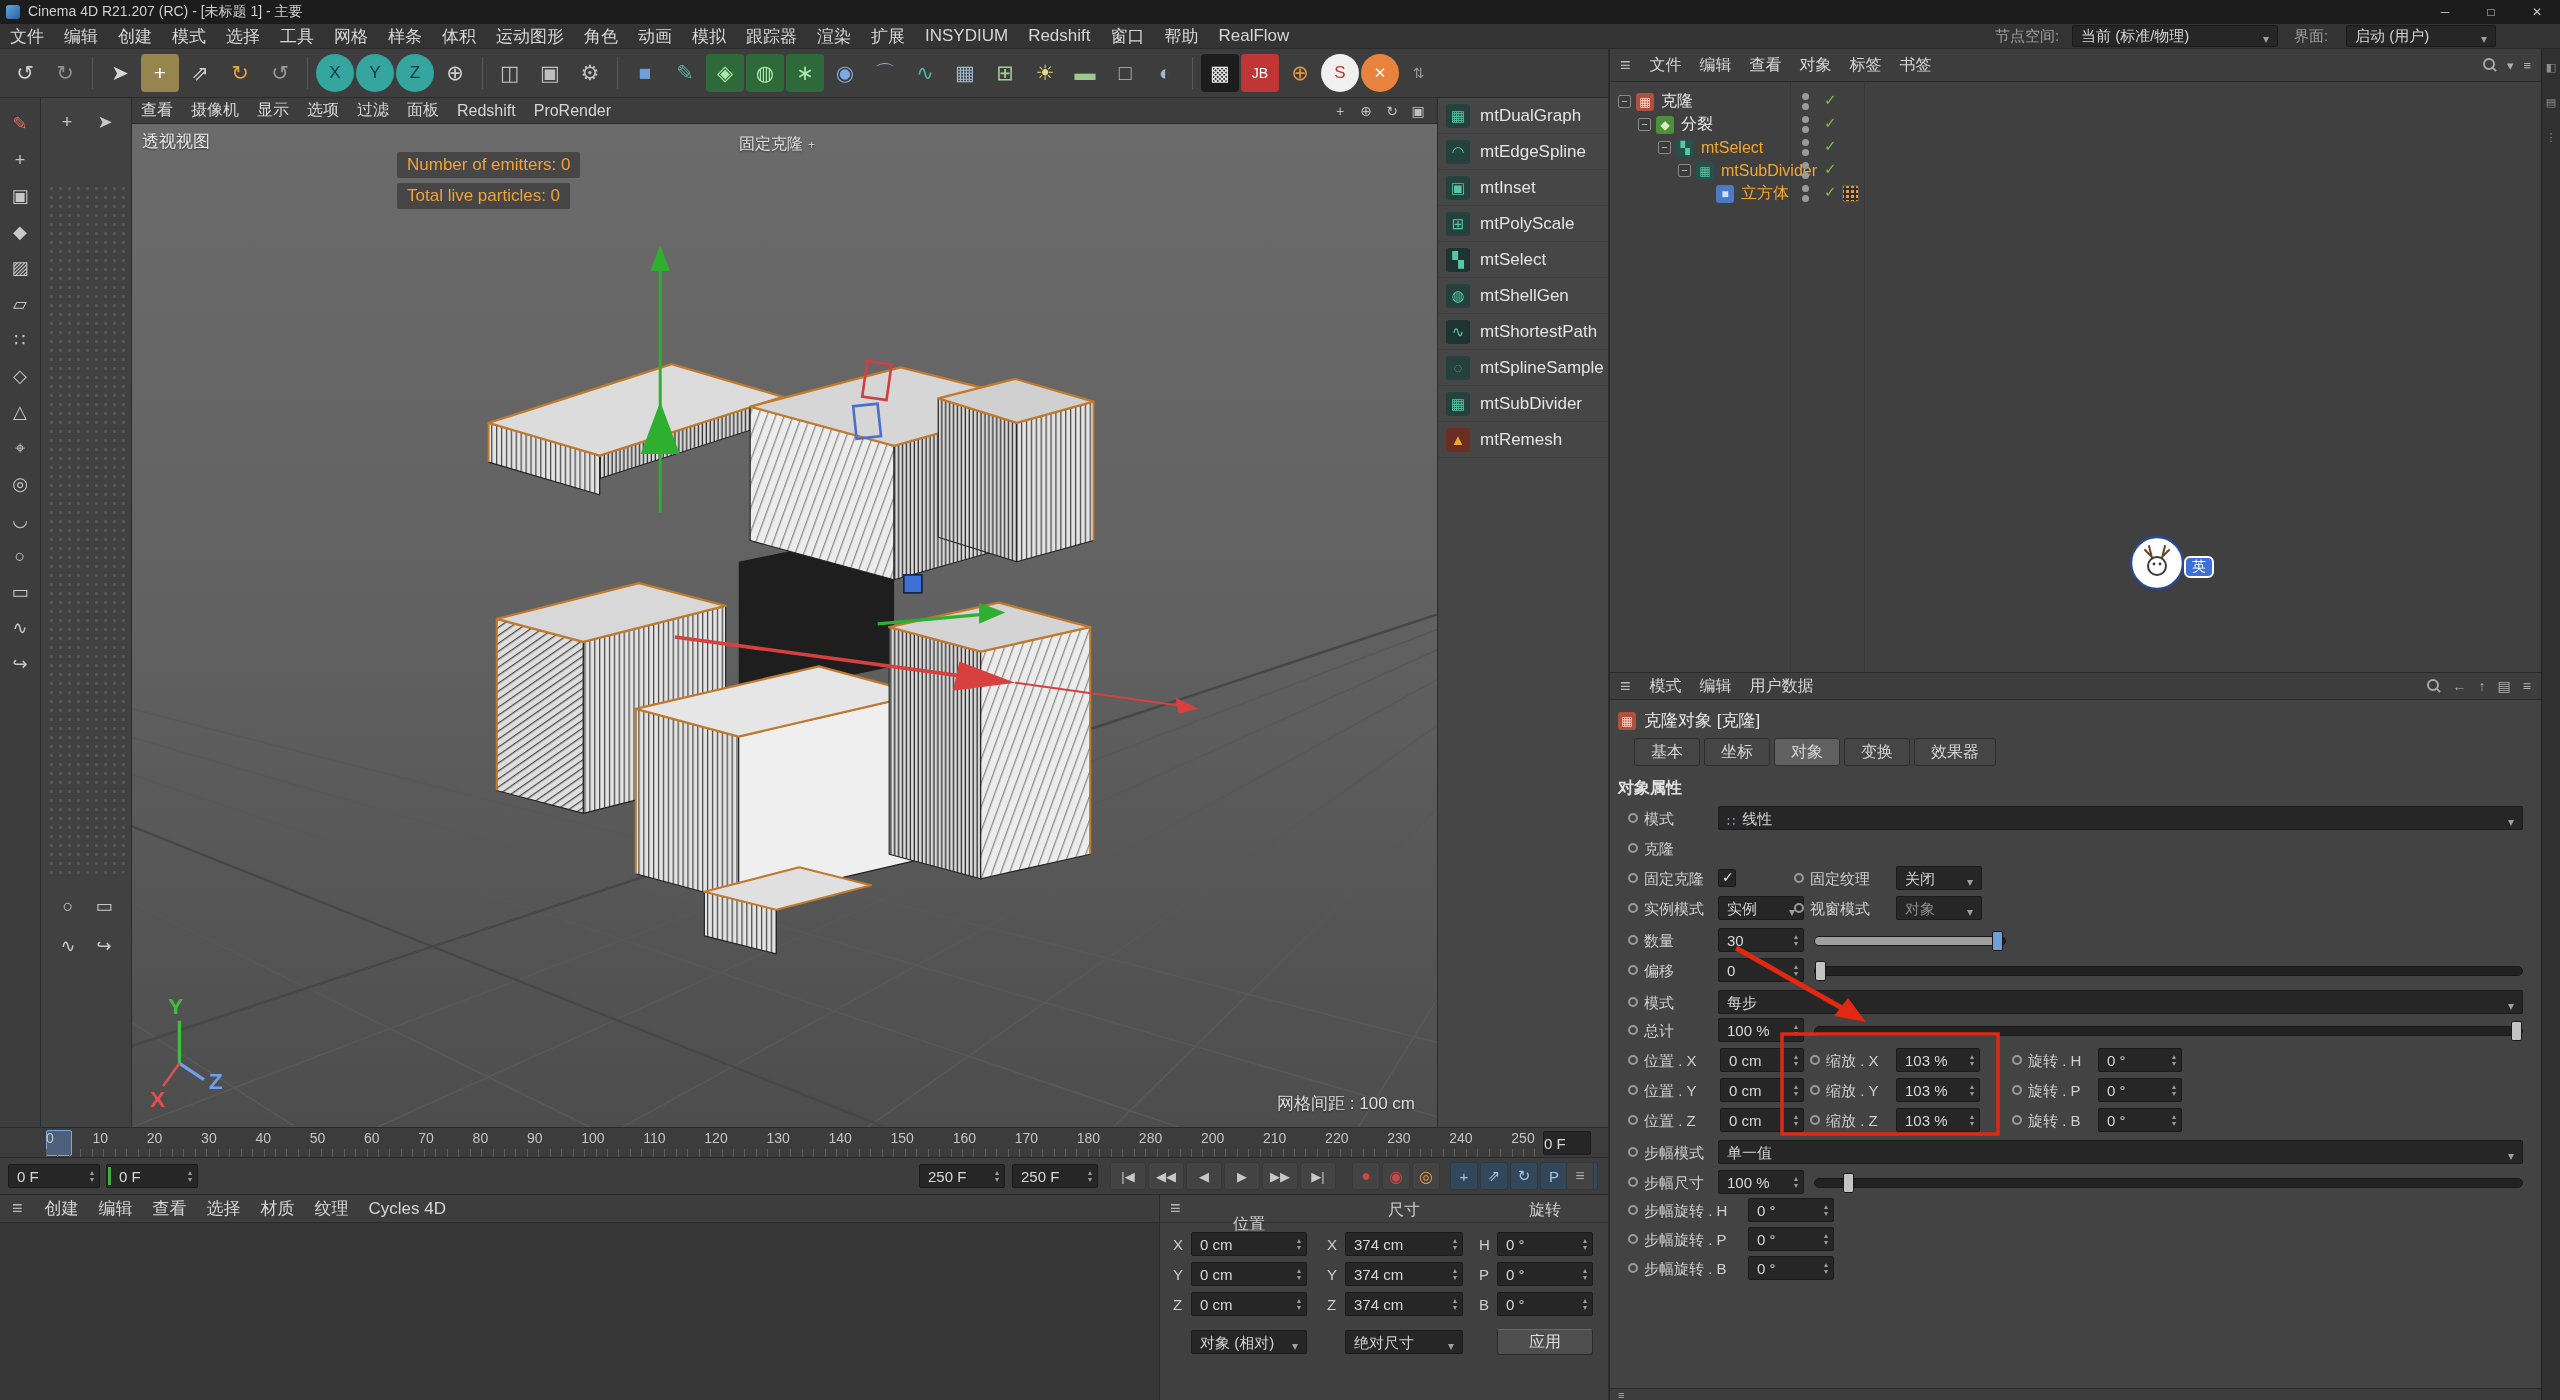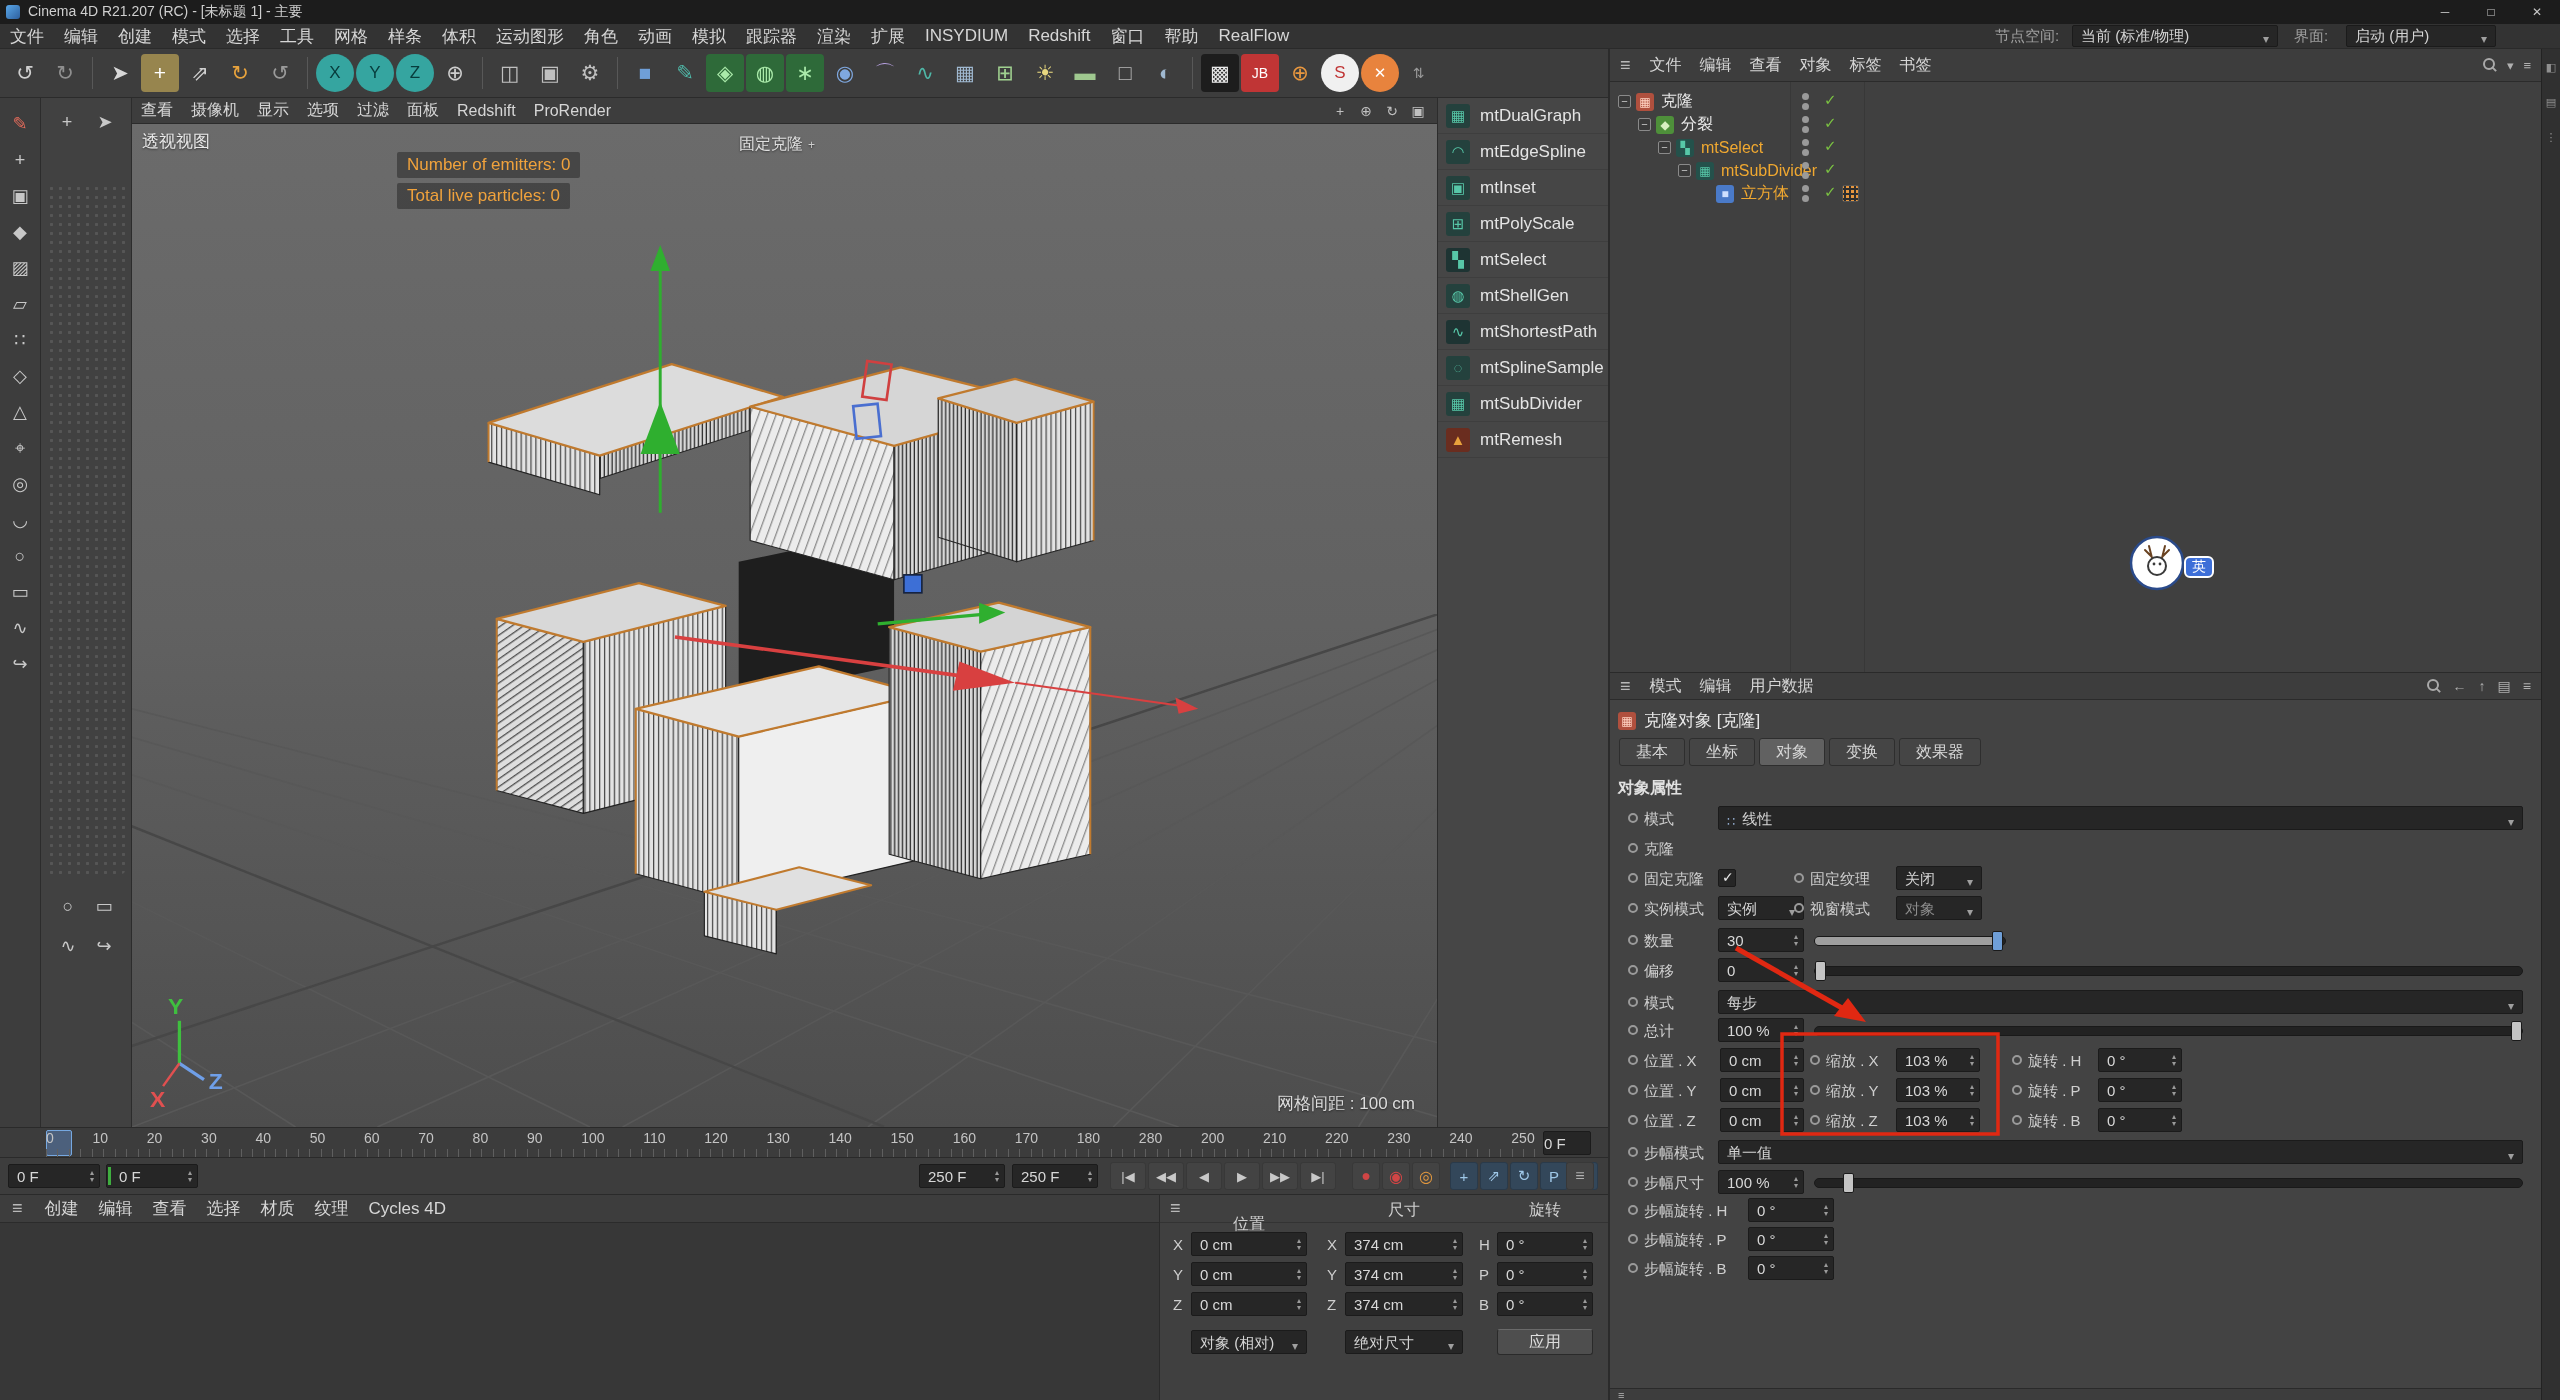--- a/index.html
+++ b/index.html
@@ -848,21 +848,21 @@
             <span>≡</span>
           </span>
       </span>
     </div>
 
     <div style="position:absolute;left:8px;top:660px;display:flex;align-items:center">
       <span class="ticon" style="margin-left:0;background:#b0503e;color:#ffd2c2">▦</span>
       <span style="margin-left:8px;font-size:17px;color:#e8e8e8">克隆对象 [克隆]</span>
     </div>
 
-    <div style="position:absolute;left:9px;top:689px;display:flex">
+    <div style="position:absolute;left:24px;top:689px;display:flex">
 
     <span class="tab" style="background: rgb(69, 69, 69);">
           <span>基本</span>
         </span>
         <span class="tab" style="background: rgb(69, 69, 69);">
           <span>坐标</span>
         </span>
         <span class="tab" style="background: rgb(97, 97, 97);">
           <span>对象</span>
         </span>

